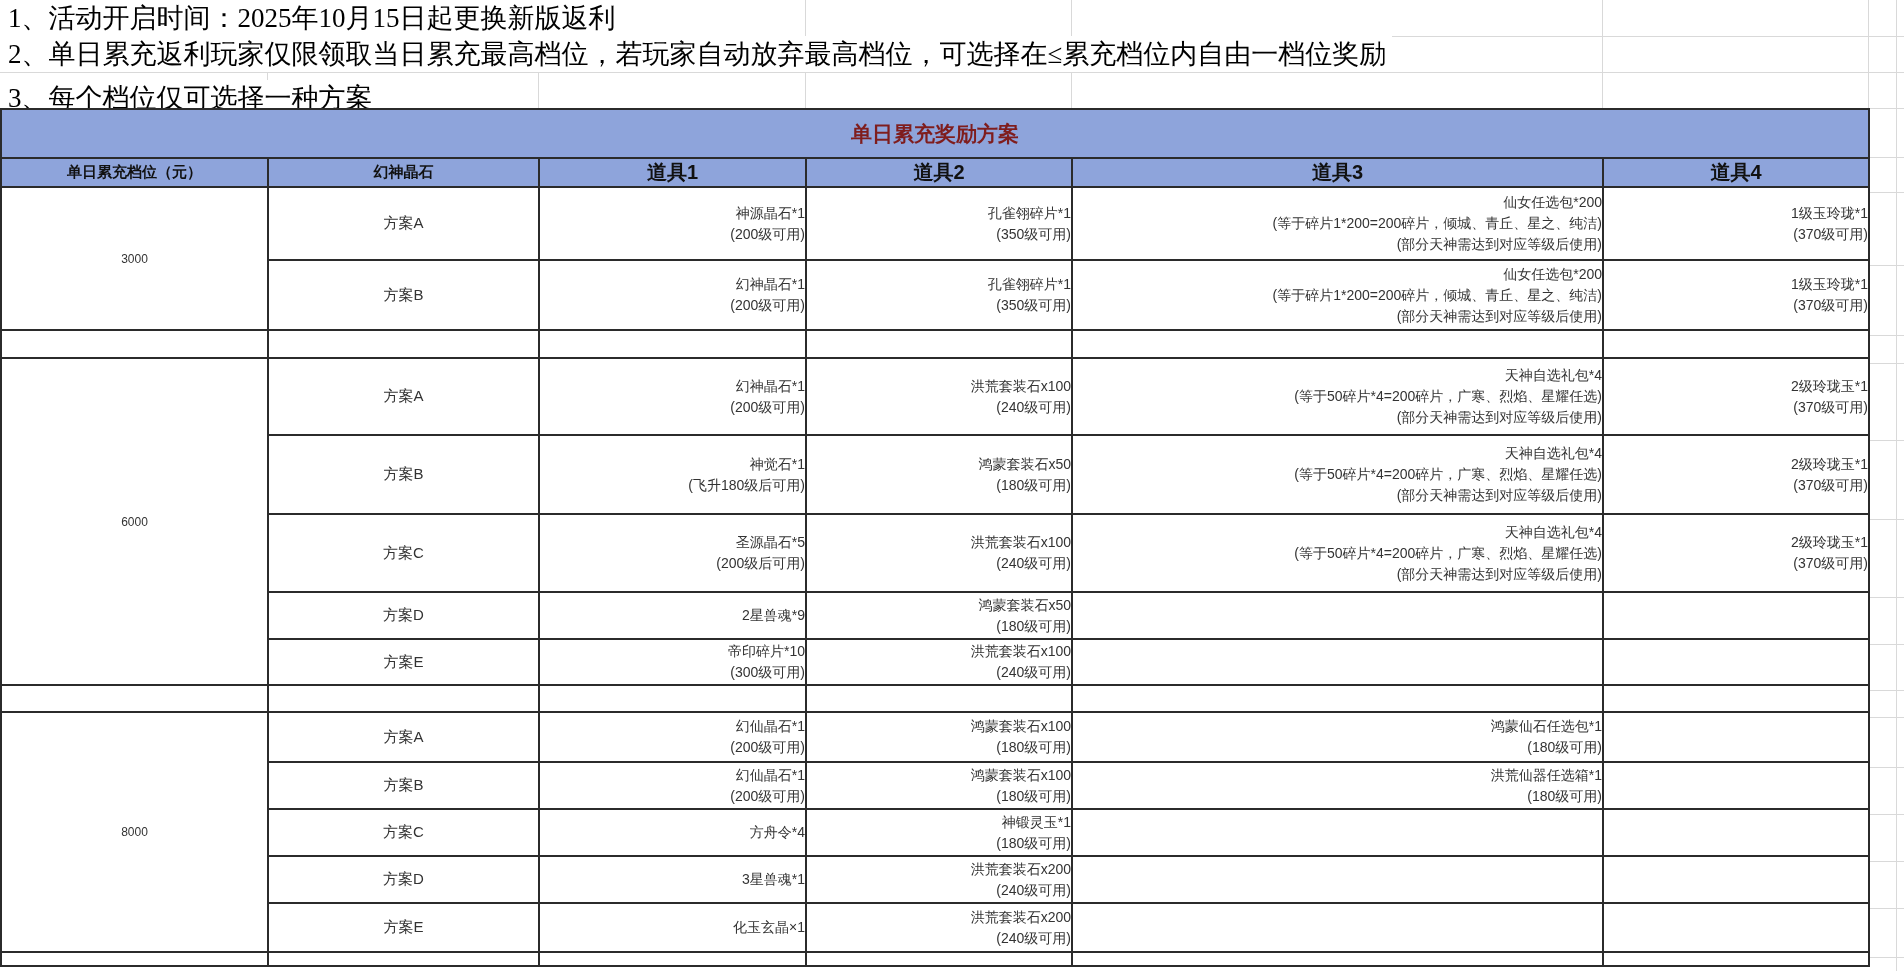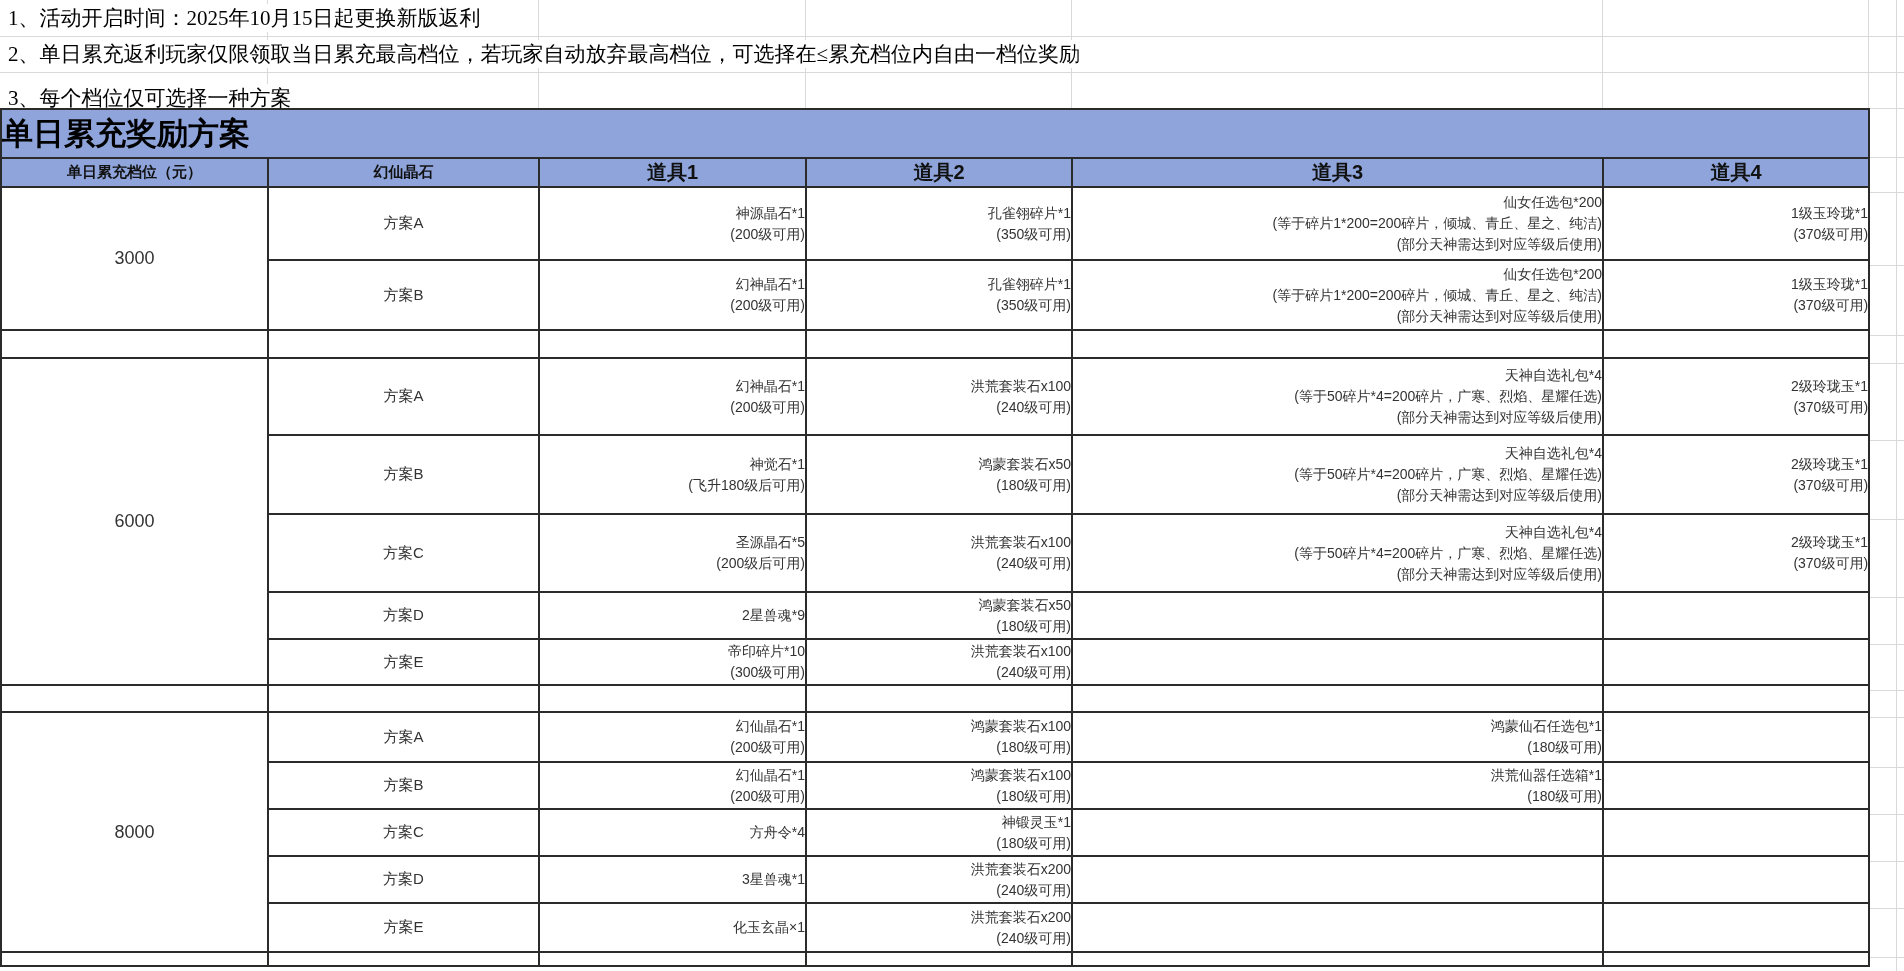--- a/index.html
+++ b/index.html
@@ -5,29 +5,29 @@
   html,body{margin:0;padding:0;background:#fff;}
   #page{position:relative;width:1904px;height:971px;overflow:hidden;background:#fff;
         font-family:"Liberation Sans","DejaVu Sans",sans-serif;}
   
   .gridline{position:absolute;background:#d9d9d9;}
   .gridline.v{width:1px;}
   .gridline.h{height:1px;}
   
   .note-row{position:absolute;left:0;width:1904px;height:36px;display:flex;align-items:center;}
   .note-row span{background:#fff;padding:0 6px 0 8px;font-family:"Liberation Serif","DejaVu Serif",serif;
-                 font-size:21px;color:#000;white-space:nowrap;}
+                 font-size:27px;color:#000;white-space:nowrap;}
   
   #reward-table{position:absolute;left:0;top:108px;border-collapse:collapse;table-layout:fixed;
                 width:1868px;}
   #reward-table td,#reward-table th{border:2px solid #2b2b2b;overflow:hidden;padding:0;}
-  .title-cell{background:#8ea4db;font-size:31px;font-weight:bold;color:#000000;}
+  .title-cell{background:#8ea4db;text-align:center;font-size:21px;font-weight:bold;color:#7f1d1d;}
   th.hdr-small{background:#8ea4db;font-size:15px;font-weight:bold;color:#111;text-align:center;}
   th.hdr-big{background:#8ea4db;font-size:20px;font-weight:bold;color:#111;text-align:center;}
-  td.tier{font-size:18px;color:#333;text-align:center;vertical-align:middle;}
+  td.tier{font-size:12px;color:#333;text-align:center;vertical-align:middle;}
   td.plan{font-size:15px;color:#333;text-align:center;vertical-align:middle;}
   td.item{font-size:14px;line-height:21px;color:#333;text-align:right;vertical-align:middle;
           white-space:pre-wrap;}
   td.item.al-left{text-align:right;padding-left:5px;}
 </style>
 </head>
 <body>
 
 <div id="page">
 
@@ -78,21 +78,21 @@
       <col style="width:266px">
         <col style="width:531px">
         <col style="width:266px">
     </colgroup>
     <tbody id="reward-tbody">
       <tr style="height:49px">
         <td class="title-cell" colspan="6">单日累充奖励方案</td>
       </tr>
       <tr style="height:19px">
         <th class="hdr-small">单日累充档位（元）</th>
-        <th class="hdr-small">幻仙晶石</th>
+        <th class="hdr-small">幻神晶石</th>
         <th class="hdr-big">道具1</th>
         <th class="hdr-big">道具2</th>
         <th class="hdr-big">道具3</th>
         <th class="hdr-big">道具4</th>
       </tr>
 
     <tr style="height: 73px;">
           <td class="tier" rowspan="2">3000</td>
           <td class="plan">方案A</td>
           <td class="item">神源晶石*1

